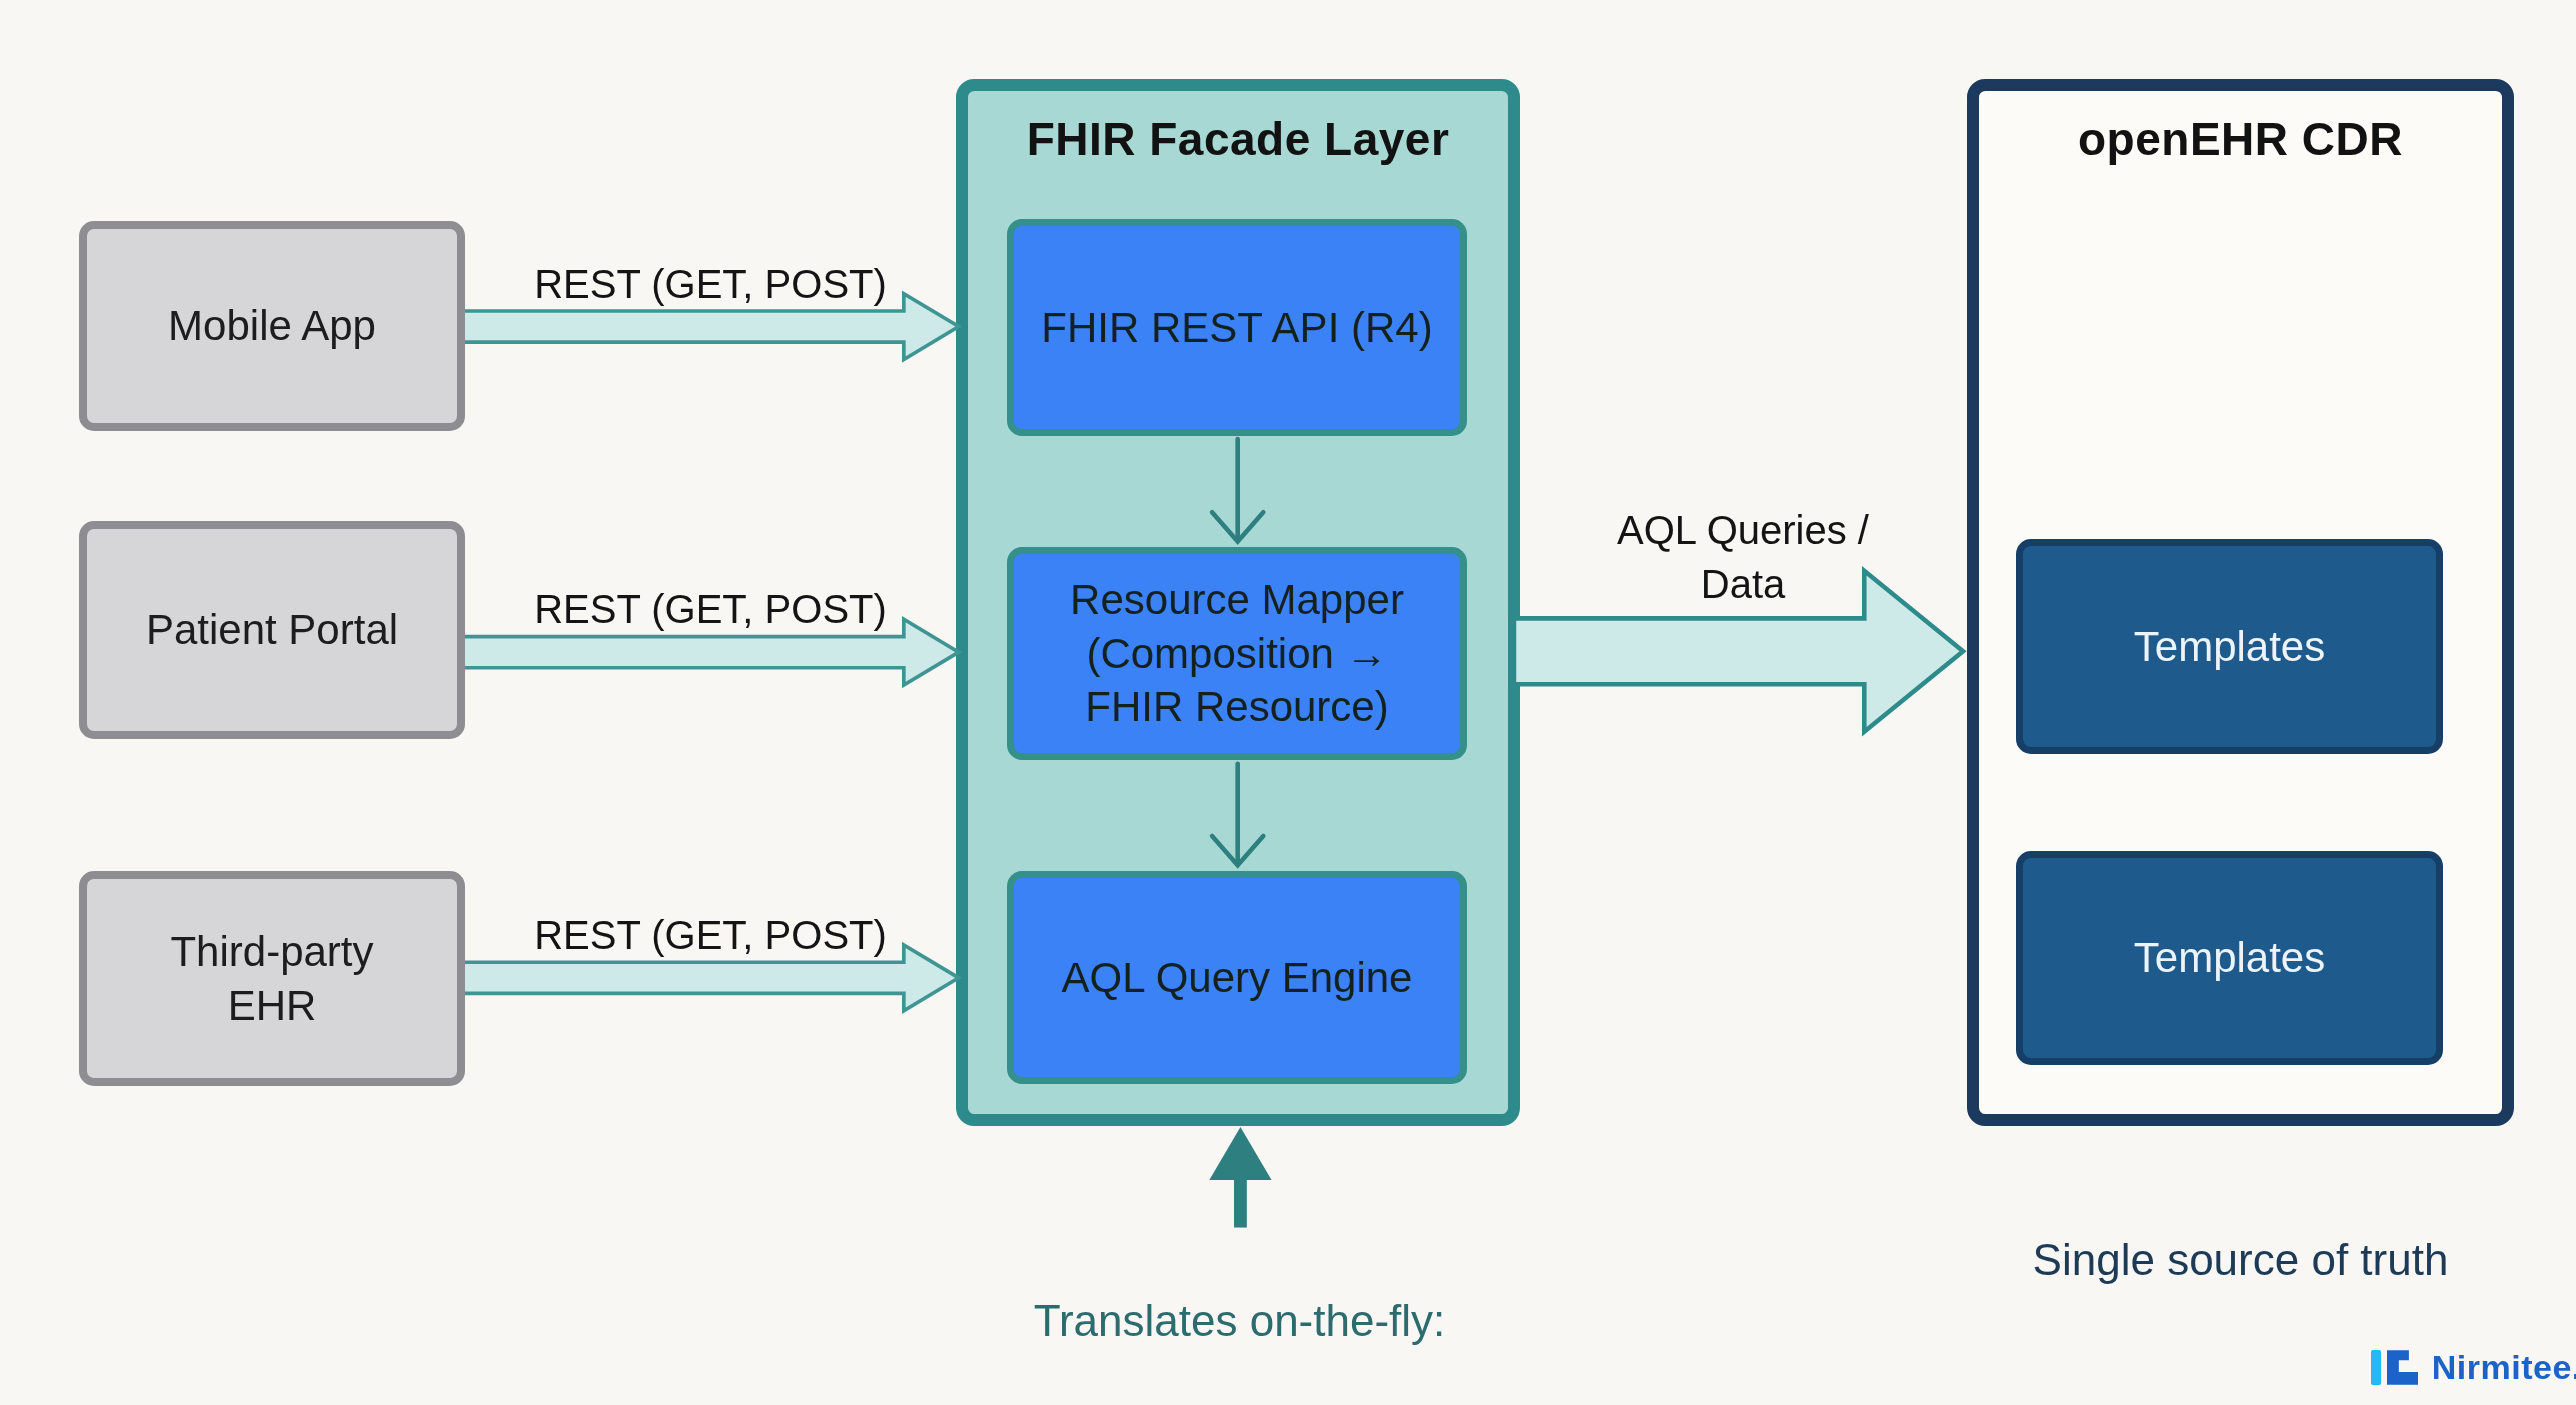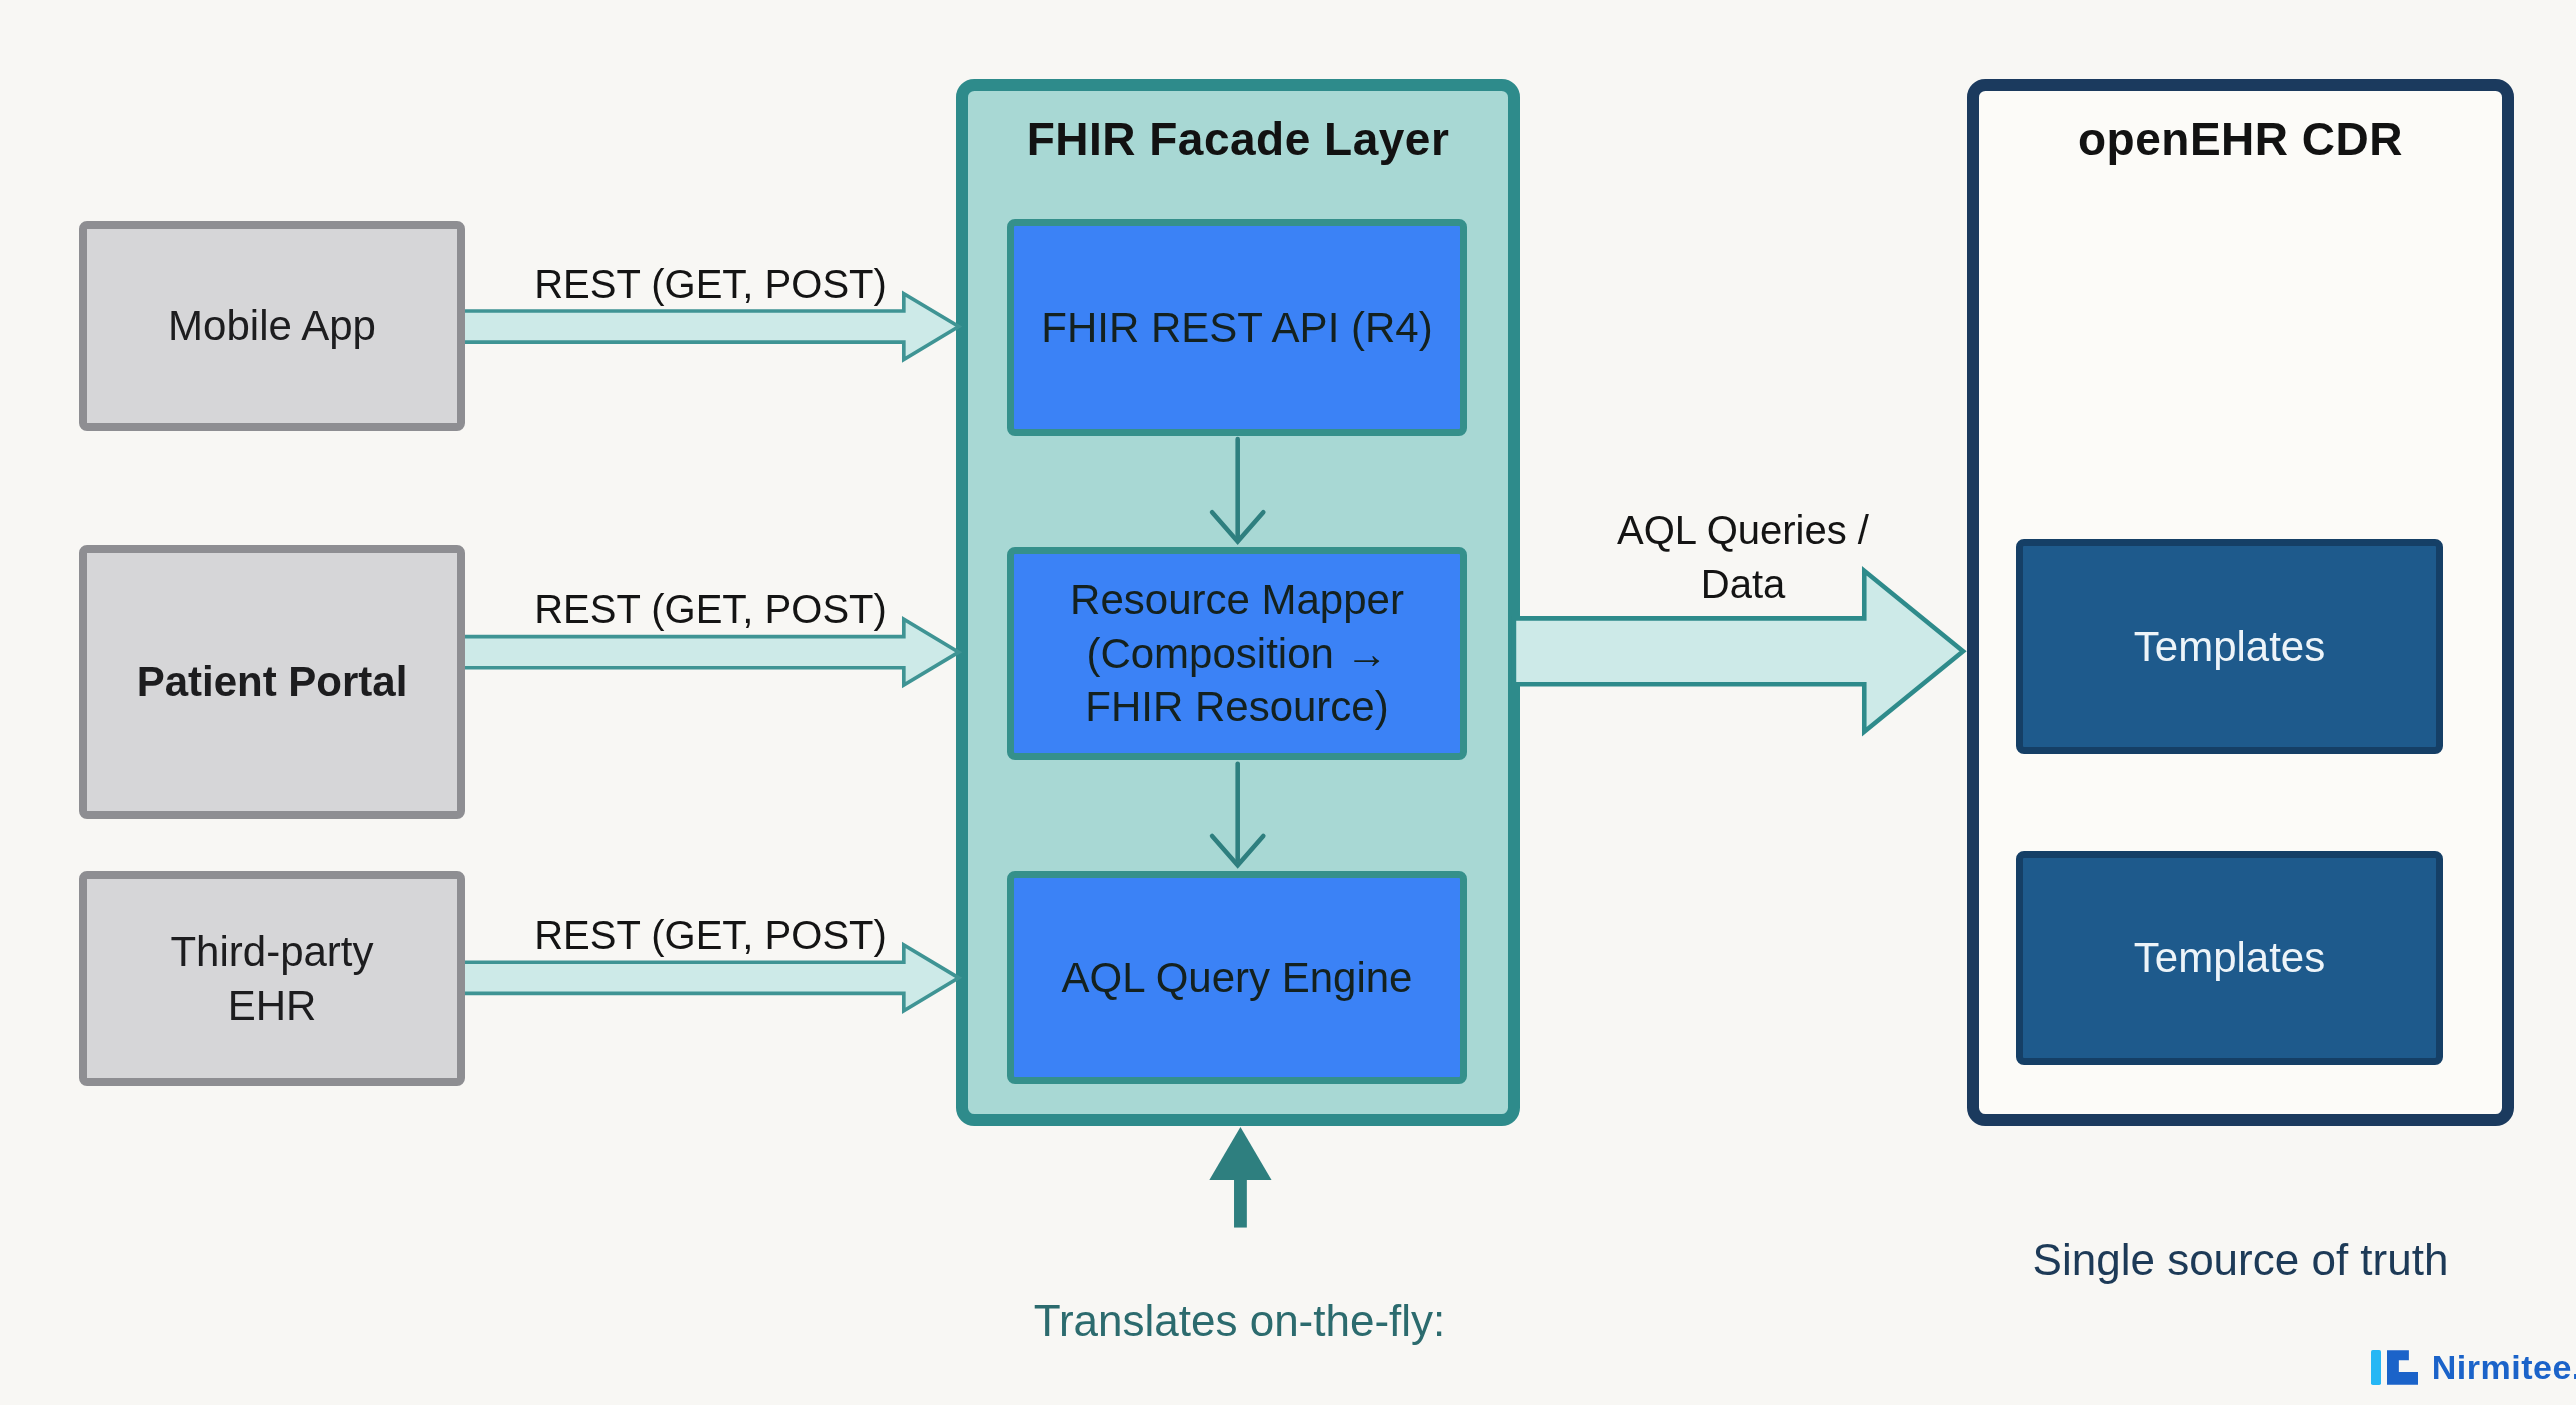--- a/index.html
+++ b/index.html
@@ -25,30 +25,30 @@
   }
   .container-title{
     position:absolute;z-index:3;text-align:center;
     font-size:46px;font-weight:bold;color:#121212;letter-spacing:0.5px;
   }
   .facade-title{left:956px;top:112px;width:564px;}
   .cdr-title{left:1967px;top:112px;width:547px;}
 
   
   .node{
-    position:absolute;z-index:3;box-sizing:border-box;border-radius:8px;
+    position:absolute;z-index:3;box-sizing:border-box;border-radius:15px;
     display:flex;align-items:center;justify-content:center;text-align:center;
     font-size:42px;line-height:1.28;white-space:pre-line;
   }
   .src-node{
     left:79px;width:386px;
     background:#d6d6d8;border:8.2px solid #8e8e92;color:#1d1d1f;
   }
   .src-1{top:221px;height:210px;}
-  .src-2{top:545px;height:274px;font-weight:bold;}
+  .src-2{top:521px;height:218px;}
   .src-3{top:871px;height:215px;}
 
   .facade-node{
     left:1007px;width:460px;
     background:#3b82f6;border:7.3px solid #35908b;color:#14211f;
   }
   .fac-1{top:219px;height:217px;}
   .fac-2{top:547px;height:213px;}
   .fac-3{top:871px;height:213px;}
 

